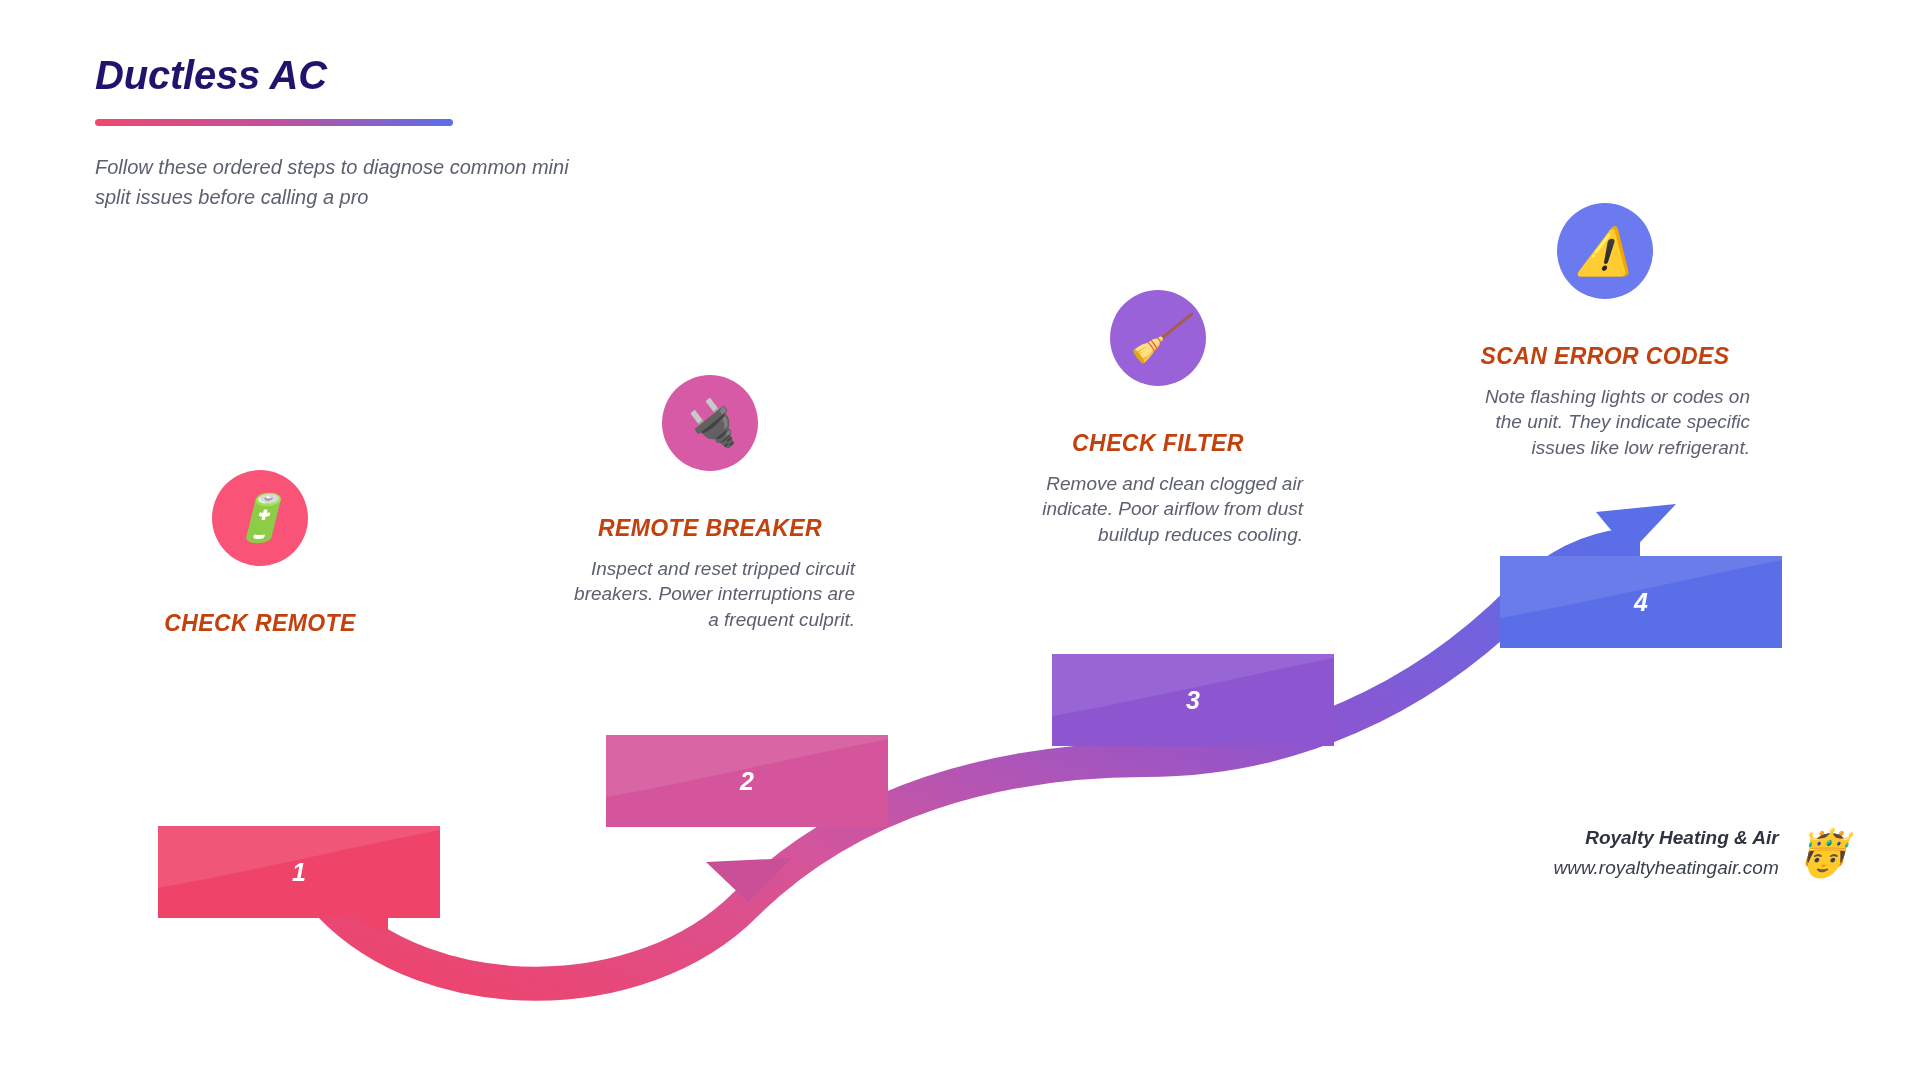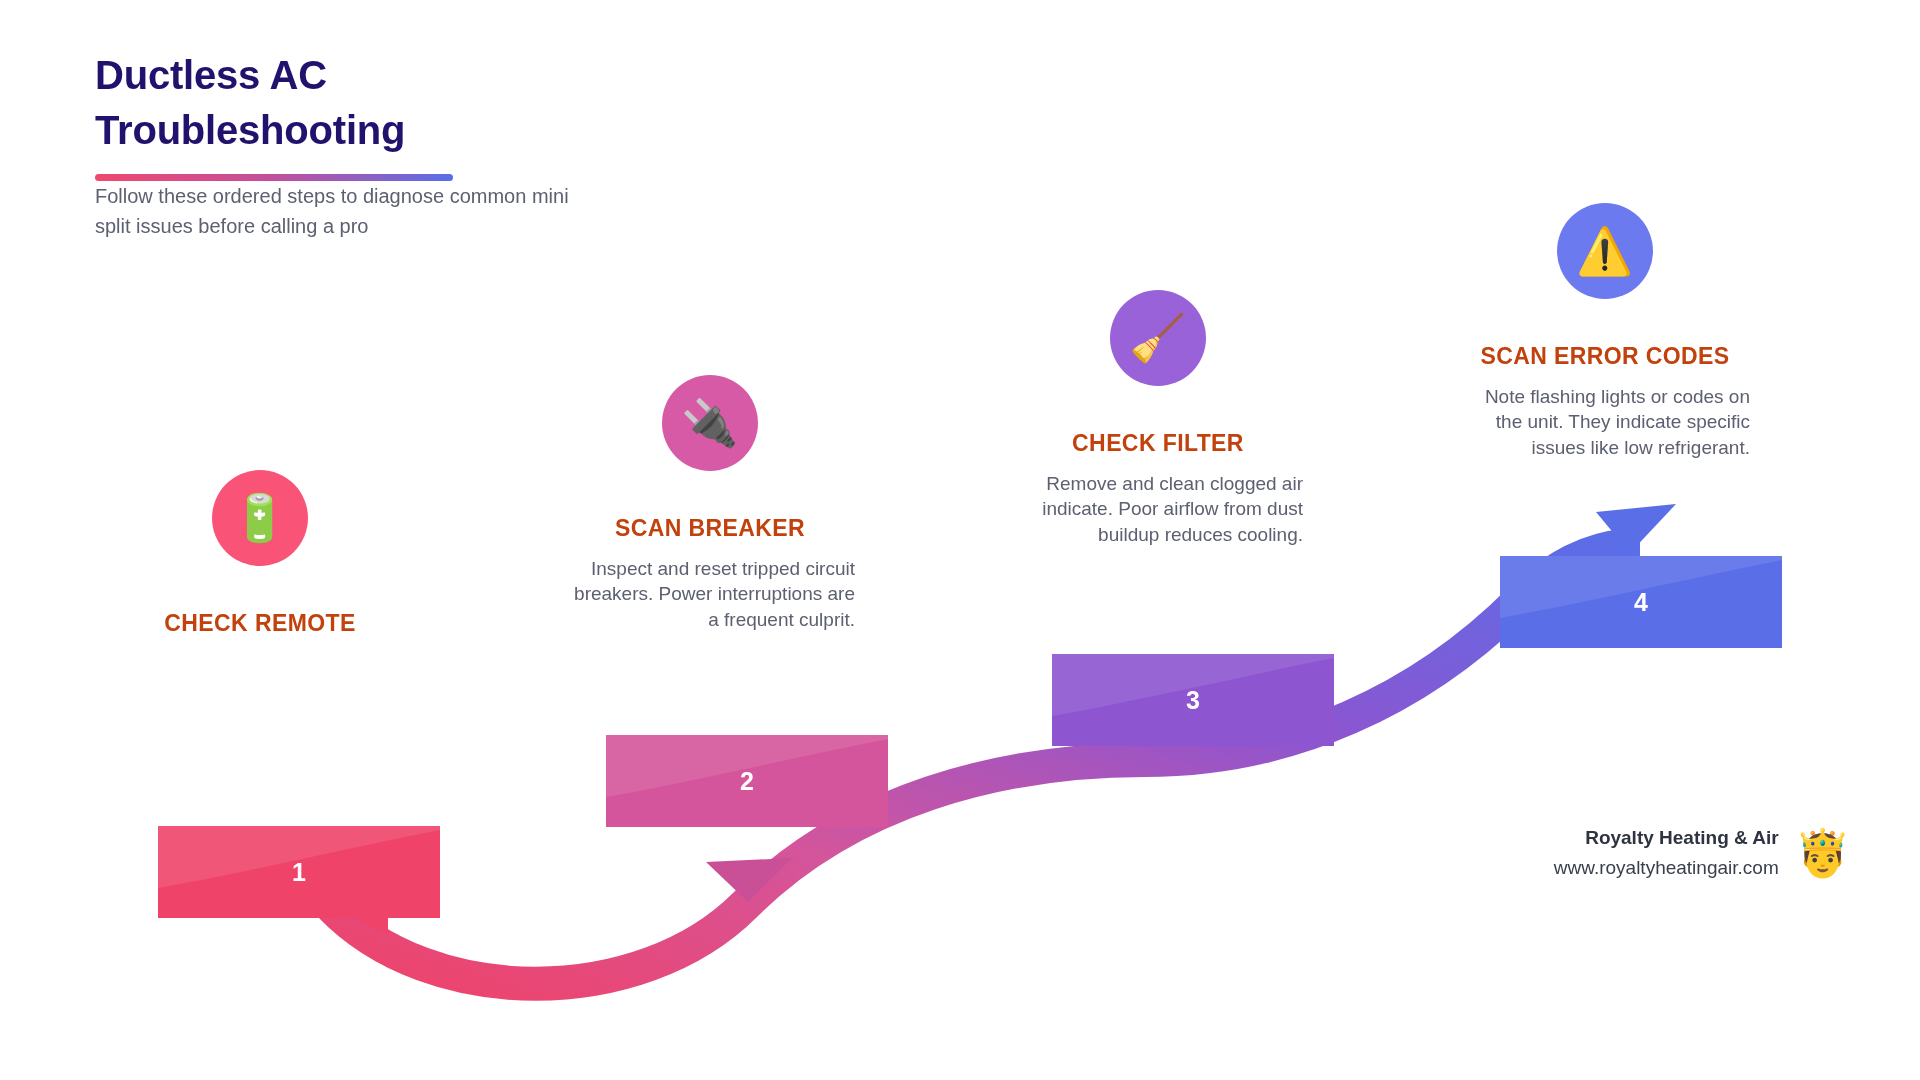--- a/index.html
+++ b/index.html
@@ -2,34 +2,34 @@
 <html><head>
 <meta charset="utf-8">
 <style>
   * { margin:0; padding:0; box-sizing:border-box; }
   html, body {
     width:1920px; height:1080px;
     background:#ffffff;
     font-family:"Liberation Sans", sans-serif;
     overflow:hidden;
   }
-  #stage { position:relative; width:1920px; height:937px; }
+  #stage { position:relative; width:1920px; height:937px;font-style:italic; }
 
   
   .header { position:absolute; left:95px; top:48px; width:520px; }
   .title {
     font-size:40px; font-weight:bold; line-height:1.37;
     color:#22126e; letter-spacing:-0.2px;
   }
   .rule {
     margin-top:16px; width:358px; height:7px; border-radius:4px;
     background:linear-gradient(90deg,#f0486e 0%,#c1509e 50%,#5a6ee8 100%);
   }
   .subtitle {
-    font-size:20px; line-height:1.5;
+    margin-top:26px; font-size:20px; line-height:1.5;
     color:#5c6070; width:490px;
   }
 
   
   .ribbon { position:absolute; left:0; top:0; width:1920px; height:1080px; }
 
   
   .step { position:absolute; width:290px; text-align:center; }
   .bubble {
     width:96px; height:96px; border-radius:50%;
@@ -69,21 +69,20 @@
   .mascot { font-size:46px; line-height:1; }
 </style>
 </head>
 <body>
 
 <div id="stage">
 
   <div class="header">
     <div class="title">
       <div>Ductless AC</div>
-      <div>Troubleshooting</div>
     </div>
     <div class="rule"></div>
     <div class="subtitle">Follow these ordered steps to diagnose common mini split issues before calling a pro</div>
   </div>
 
   <svg class="ribbon" viewBox="0 0 1920 1080" preserveAspectRatio="none">
     <defs>
       <linearGradient id="ribgrad" x1="0" y1="1" x2="1" y2="0">
         <stop offset="0%" stop-color="#ef4369"></stop>
         <stop offset="33%" stop-color="#d4559b"></stop>
@@ -113,21 +112,21 @@
     <svg class="wave" viewBox="0 0 282 92" preserveAspectRatio="none">
       <path d="M0,62 C90,46 190,22 282,4 L282,0 L0,0 Z" fill="#ffffff" opacity="0.10"></path>
     </svg>
     <span class="num">1</span>
   </div>
 
   <div class="step" style="left:565px; top:375px;">
     <div class="bubble" style="background:#d65aa6;">
       <span>🔌</span>
     </div>
-    <div class="step-title">SCAN BREAKER</div>
+    <div class="step-title">REMOTE BREAKER</div>
     <div class="step-desc">Inspect and reset tripped circuit breakers. Power interruptions are a frequent culprit.</div>
   </div>
   <div class="numblock" style="left:606px; top:735px; background:#d4559b;">
     <svg class="wave" viewBox="0 0 282 92" preserveAspectRatio="none">
       <path d="M0,62 C90,46 190,22 282,4 L282,0 L0,0 Z" fill="#ffffff" opacity="0.10"></path>
     </svg>
     <span class="num">2</span>
   </div>
 
   <div class="step" style="left:1013px; top:290px;">

